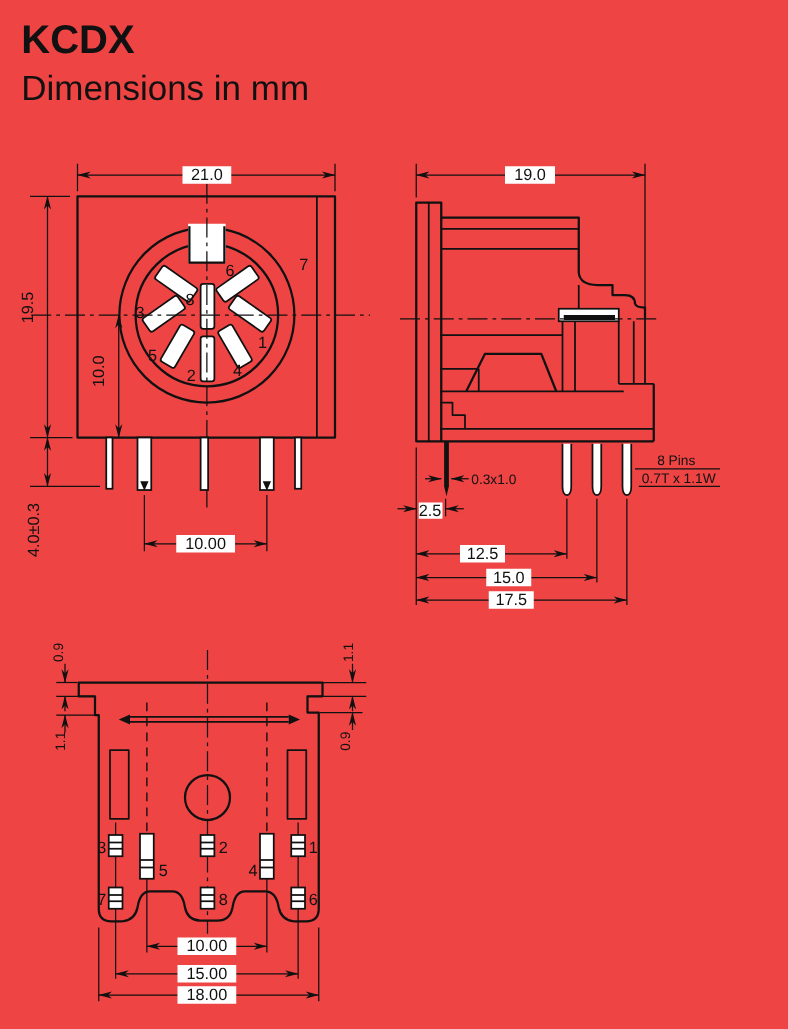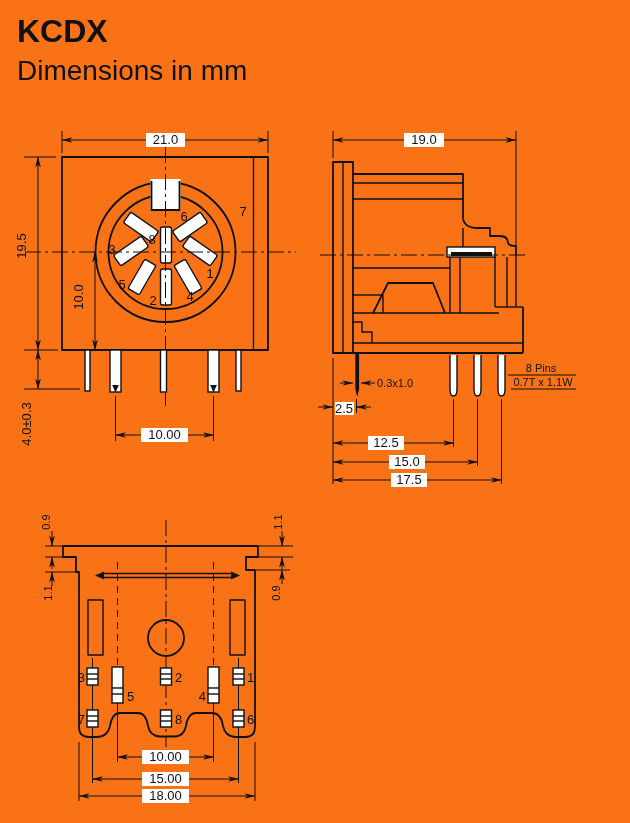--- a/index.html
+++ b/index.html
@@ -1,16 +1,16 @@
 <!DOCTYPE html>
 <html><head>
 <meta charset="utf-8">
 <style>
   html,body{margin:0;padding:0;background:#fff}
-  .stage{position:relative;width:630px;height:823px;background:#f97316;font-family:"Liberation Sans",sans-serif;overflow:hidden}
+  .stage{position:relative;width:630px;height:823px;background:#ef4444;font-family:"Liberation Sans",sans-serif;overflow:hidden}
   svg{display:block}
   svg text{fill:#111;font-family:"Liberation Sans",sans-serif}
   .t-title{font-size:32px;font-weight:bold}
   .t-sub{font-size:28px}
   .dt{font-size:13px}
   .sm{font-size:11px}
   .ol{stroke:#111;stroke-width:1.8;fill:none;stroke-linejoin:round}
   .ol2{stroke:#111;stroke-width:1.4;fill:none;stroke-linejoin:round}
   .olw{stroke:#111;stroke-width:1.4;fill:#fff}
   .dim{stroke:#111;stroke-width:1;fill:none}

